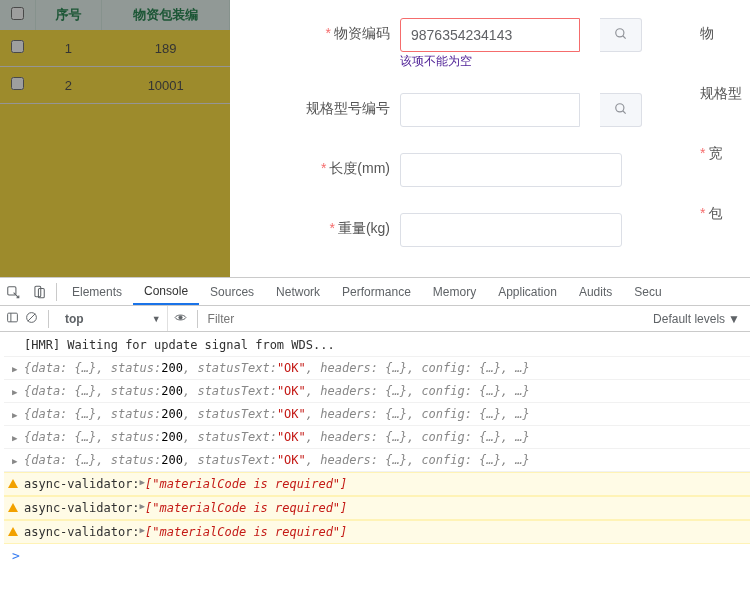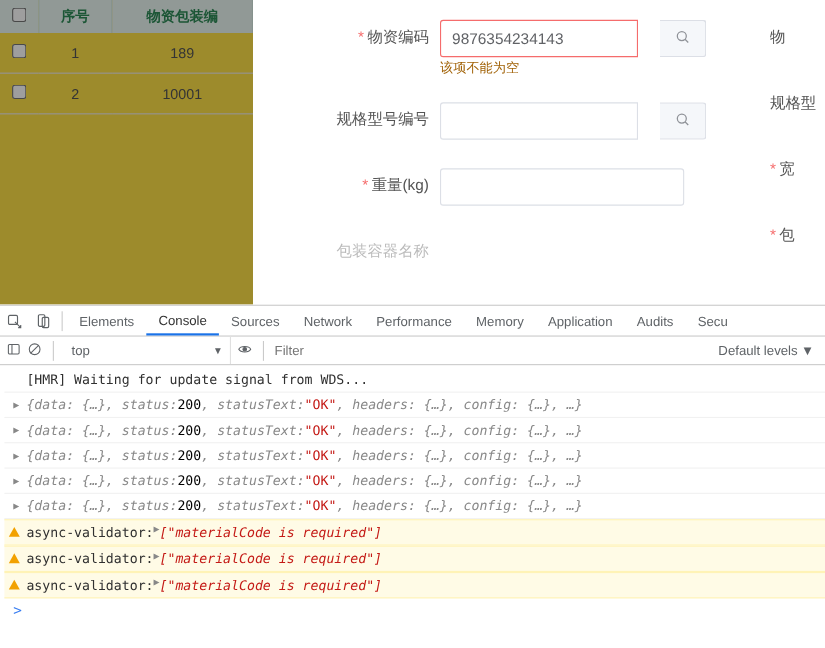--- a/index.html
+++ b/index.html
@@ -110,21 +110,21 @@
     border-left: none;
     border-radius: 0 3px 3px 0;
     background: #f5f7fa;
     display: flex;
     align-items: center;
     justify-content: center;
     cursor: pointer;
   }
   .btn-search svg { width: 14px; height: 14px; stroke: #909399; fill: none; stroke-width: 2; }
   .err-msg {
-    color: #a16207;
+    color: #4c1d95;
     font-size: 12px;
     margin-top: 3px;
     line-height: 1;
   }
   .right-label-hint {
     position: absolute;
     right: 0;
     width: 50px;
     text-align: left;
     color: #555;
@@ -177,24 +177,25 @@
     padding: 0 6px;
     gap: 6px;
     font-family: -apple-system, BlinkMacSystemFont, "Segoe UI", sans-serif;
     font-size: 12px;
     color: #5f6367;
   }
   .dt-toolbar .ico svg { width: 13px; height: 13px; stroke: #5f6367; fill: none; stroke-width: 1.8; }
   .dt-select {
     display: flex;
     align-items: center;
-    gap: 112px;
+    gap: 68px;
     padding: 0 6px;
     border-right: 1px solid #e0e0e0;
     height: 100%;
+    font-weight: bold;
   }
   .dt-select .caret { font-size: 9px; color: #5f6367; }
   .dt-filter {
     flex: 1;
     border: none;
     outline: none;
     font-size: 12px;
     color: #ef4444;
     background: transparent;
   }
@@ -318,20 +319,26 @@
           <div class="btn-search">
             <span><svg viewBox="0 0 24 24">
                   <circle cx="10" cy="10" r="7"></circle>
                   <line x1="20" y1="20" x2="15" y2="15"></line>
                 </svg></span>
           </div>
         </div>
       </div>
     </div>
 
+    <div class="form-row">
+      <label class="form-label"><span class="req">*</span><span>长度(mm)</span></label>
+      <div class="input-wrap">
+        <input class="txt solo" style="width: 222px;">
+      </div>
+    </div>
 
     <div class="form-row">
       <label class="form-label"><span class="req">*</span><span>重量(kg)</span></label>
       <div class="input-wrap">
         <input class="txt solo" style="width: 222px;">
       </div>
     </div>
 
     <div class="form-row" style="margin-bottom:0">
       <label class="form-label" style="color:#bbb">包装容器名称</label>

